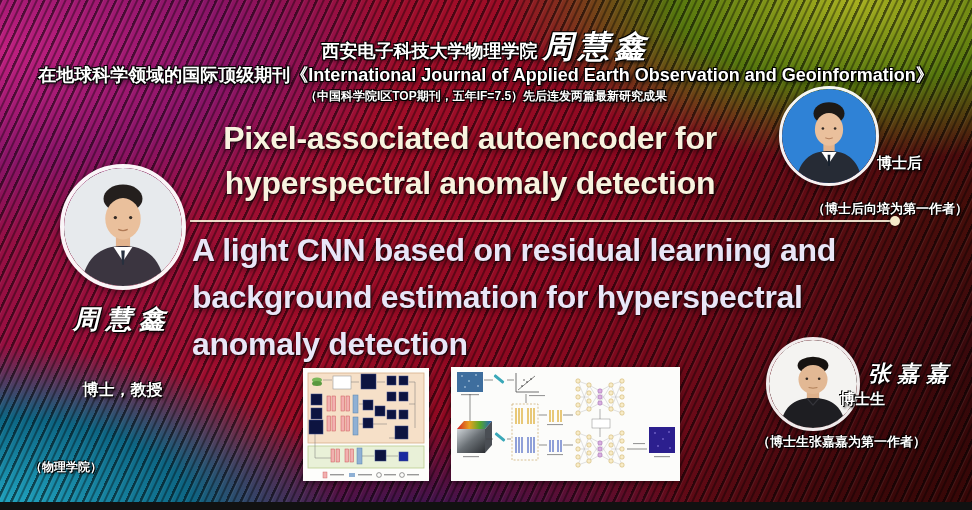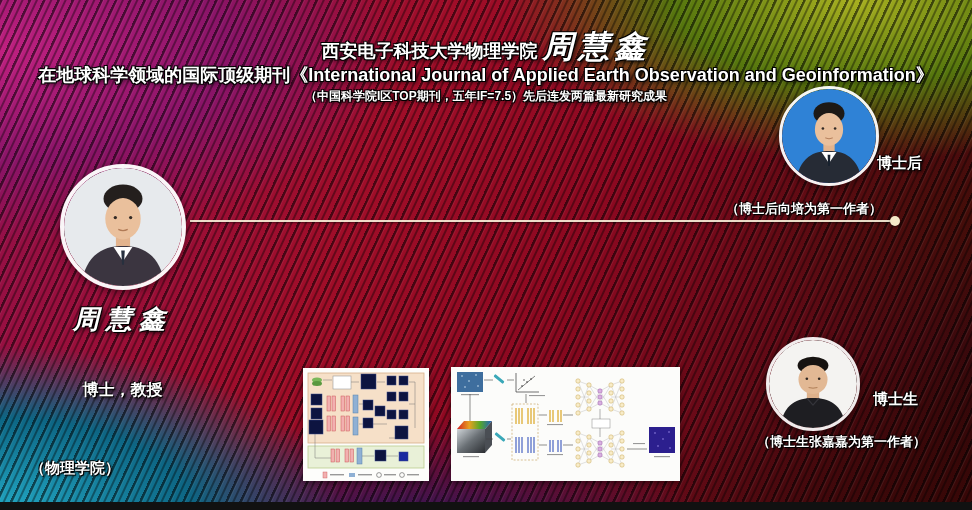--- a/index.html
+++ b/index.html
@@ -50,28 +50,28 @@
   .av-zhang{left:766px; top:337px; width:88px; height:88px; border:3px solid rgba(255,255,255,.92);}
   
   .pname{color:#fff; text-shadow:1px 1px 0 #000,-1px -1px 0 #000,2px 2px 4px rgba(0,0,0,.85);}
   .zhou-name{left:55px; top:302px; width:135px; text-align:center; font-size:26px; letter-spacing:7px;}
   .zhou-role{left:50px; top:339px; width:145px; text-align:center; font-size:16px; font-weight:bold;
     color:#fff; text-shadow:1px 1px 0 #000,-1px -1px 0 #000,2px 2px 3px rgba(0,0,0,.85);margin-top:41px;}
   .xiang-name{left:874px; top:110px; font-size:25px; letter-spacing:9px;}
   .xiang-role{left:877px; top:154px; font-size:15px; font-weight:bold; color:#fff;
     text-shadow:1px 1px 0 #000,-1px -1px 0 #000,2px 2px 3px rgba(0,0,0,.85);}
   .zhang-name{left:868px; top:359px; font-size:22px; letter-spacing:7px;}
-  .zhang-role{left:873px; top:390px; font-size:15px; font-weight:bold; color:#fff;
+  .zhang-role{left:840px; top:390px; font-size:15px; font-weight:bold; color:#fff;
     text-shadow:1px 1px 0 #000,-1px -1px 0 #000,2px 2px 3px rgba(0,0,0,.85);}
   
   .note{color:#fff; font-size:13px; font-weight:bold;
     text-shadow:1px 1px 0 #000,-1px -1px 0 #000,1px 1px 3px rgba(0,0,0,.9);}
-  .note1{left:682px; top:200px; width:200px; text-align:right;}
+  .note1{left:768px; top:200px; width:200px; text-align:right;}
   .note2{left:757px; top:433px; width:210px; text-align:left;}
-  .dept{left:30px; top:459px; font-size:15px; font-weight:bold; color:#fff;
+  .dept{left:30px; top:459px; font-size:12px; font-weight:bold; color:#fff;
     text-shadow:1px 1px 0 #000,-1px -1px 0 #000,1px 1px 3px rgba(0,0,0,.9);}
   
   .figure{box-shadow:0 2px 6px rgba(0,0,0,.5); background:#fdfdfb;}
   .fig1{left:303px; top:368px; width:126px; height:113px;}
   .fig2{left:451px; top:367px; width:229px; height:114px;}
   .figure svg{display:block; width:100%; height:100%;}
 </style>
 </head>
 <body>
 
@@ -79,26 +79,35 @@
 
   <div class="abs hline hline1">
     <span>西安电子科技大学物理学院</span>
     <span class="script hname pname">周慧鑫</span>
   </div>
 
   <div class="abs hline hline2">在地球科学领域的国际顶级期刊《International Journal of Applied Earth Observation and Geoinformation》</div>
 
   <div class="abs hline hline3">（中国科学院I区TOP期刊，五年IF=7.5）先后连发两篇最新研究成果</div>
 
+  <div class="abs title1">
+    <div>Pixel-associated autoencoder for</div>
+    <div>hyperspectral anomaly detection</div>
+  </div>
 
   <div class="abs note note1">（博士后向培为第一作者）</div>
 
   <div class="abs divider"></div>
   <div class="abs divider-dot"></div>
 
+  <div class="abs title2">
+    <div>A light CNN based on residual learning and</div>
+    <div>background estimation for hyperspectral</div>
+    <div>anomaly detection</div>
+  </div>
 
   <div class="abs avatar av-zhou">
     <svg viewBox="0 0 100 100">
       <defs>
           <clipPath id="cp1">
             <circle cx="50" cy="50" r="50"></circle>
           </clipPath>
         </defs>
       <g clip-path="url(#cp1)">
         <rect width="100" height="100" fill="#e7eaed"></rect>
@@ -153,20 +162,21 @@
         <ellipse cx="50" cy="29" rx="17.5" ry="10" fill="#161210"></ellipse>
         <ellipse cx="50" cy="45" rx="16.5" ry="16.5" fill="#e2b894"></ellipse>
         <circle cx="43" cy="44" r="1.5" fill="#2e2722"></circle>
         <circle cx="57" cy="44" r="1.5" fill="#2e2722"></circle>
         <path d="M45,54 Q50,55.5 55,54" stroke="#a8764f" stroke-width="1" fill="none"></path>
         <path d="M12,102 C16,72 32,66 50,66 C68,66 84,72 88,102 Z" fill="#1e1e22"></path>
         <path d="M43,66 L50,74 L57,66" stroke="#34343a" stroke-width="1.5" fill="none"></path>
       </g>
     </svg>
   </div>
+  <div class="abs pname script zhang-name">张嘉嘉</div>
   <div class="abs zhang-role">博士生</div>
 
   <div class="abs note note2">（博士生张嘉嘉为第一作者）</div>
 
   <div class="abs dept">（物理学院）</div>
 
   <div class="abs figure fig1">
     <svg viewBox="0 0 126 113">
       <rect width="126" height="113" fill="#fdfdfb"></rect>
       <rect x="5" y="5" width="116" height="70" fill="#f6e0c8" stroke="#d8b089" stroke-width="0.8"></rect>

